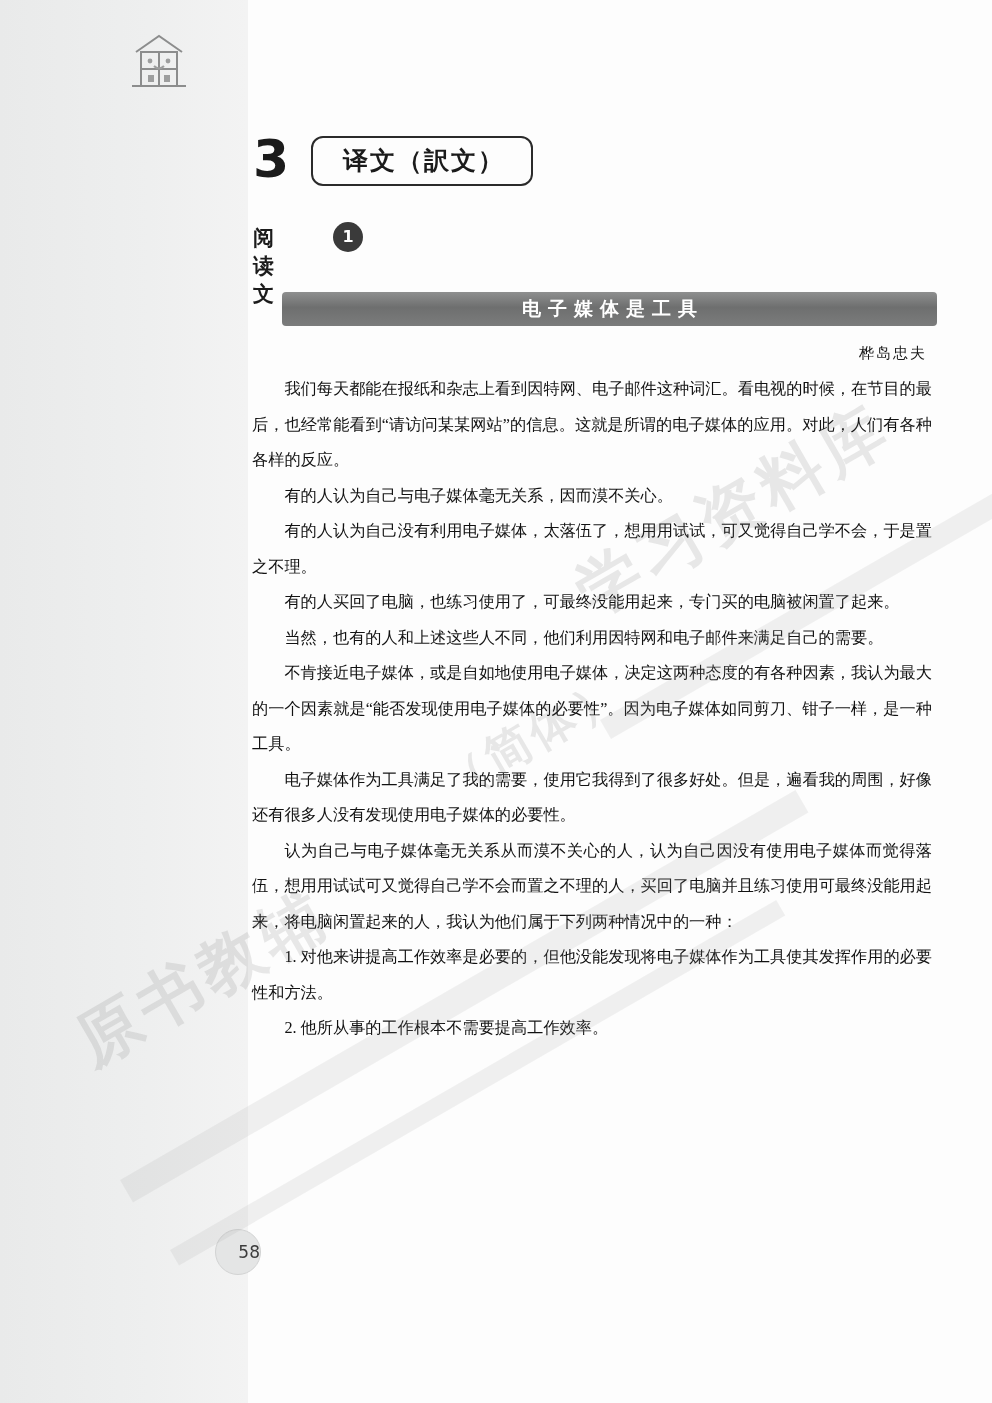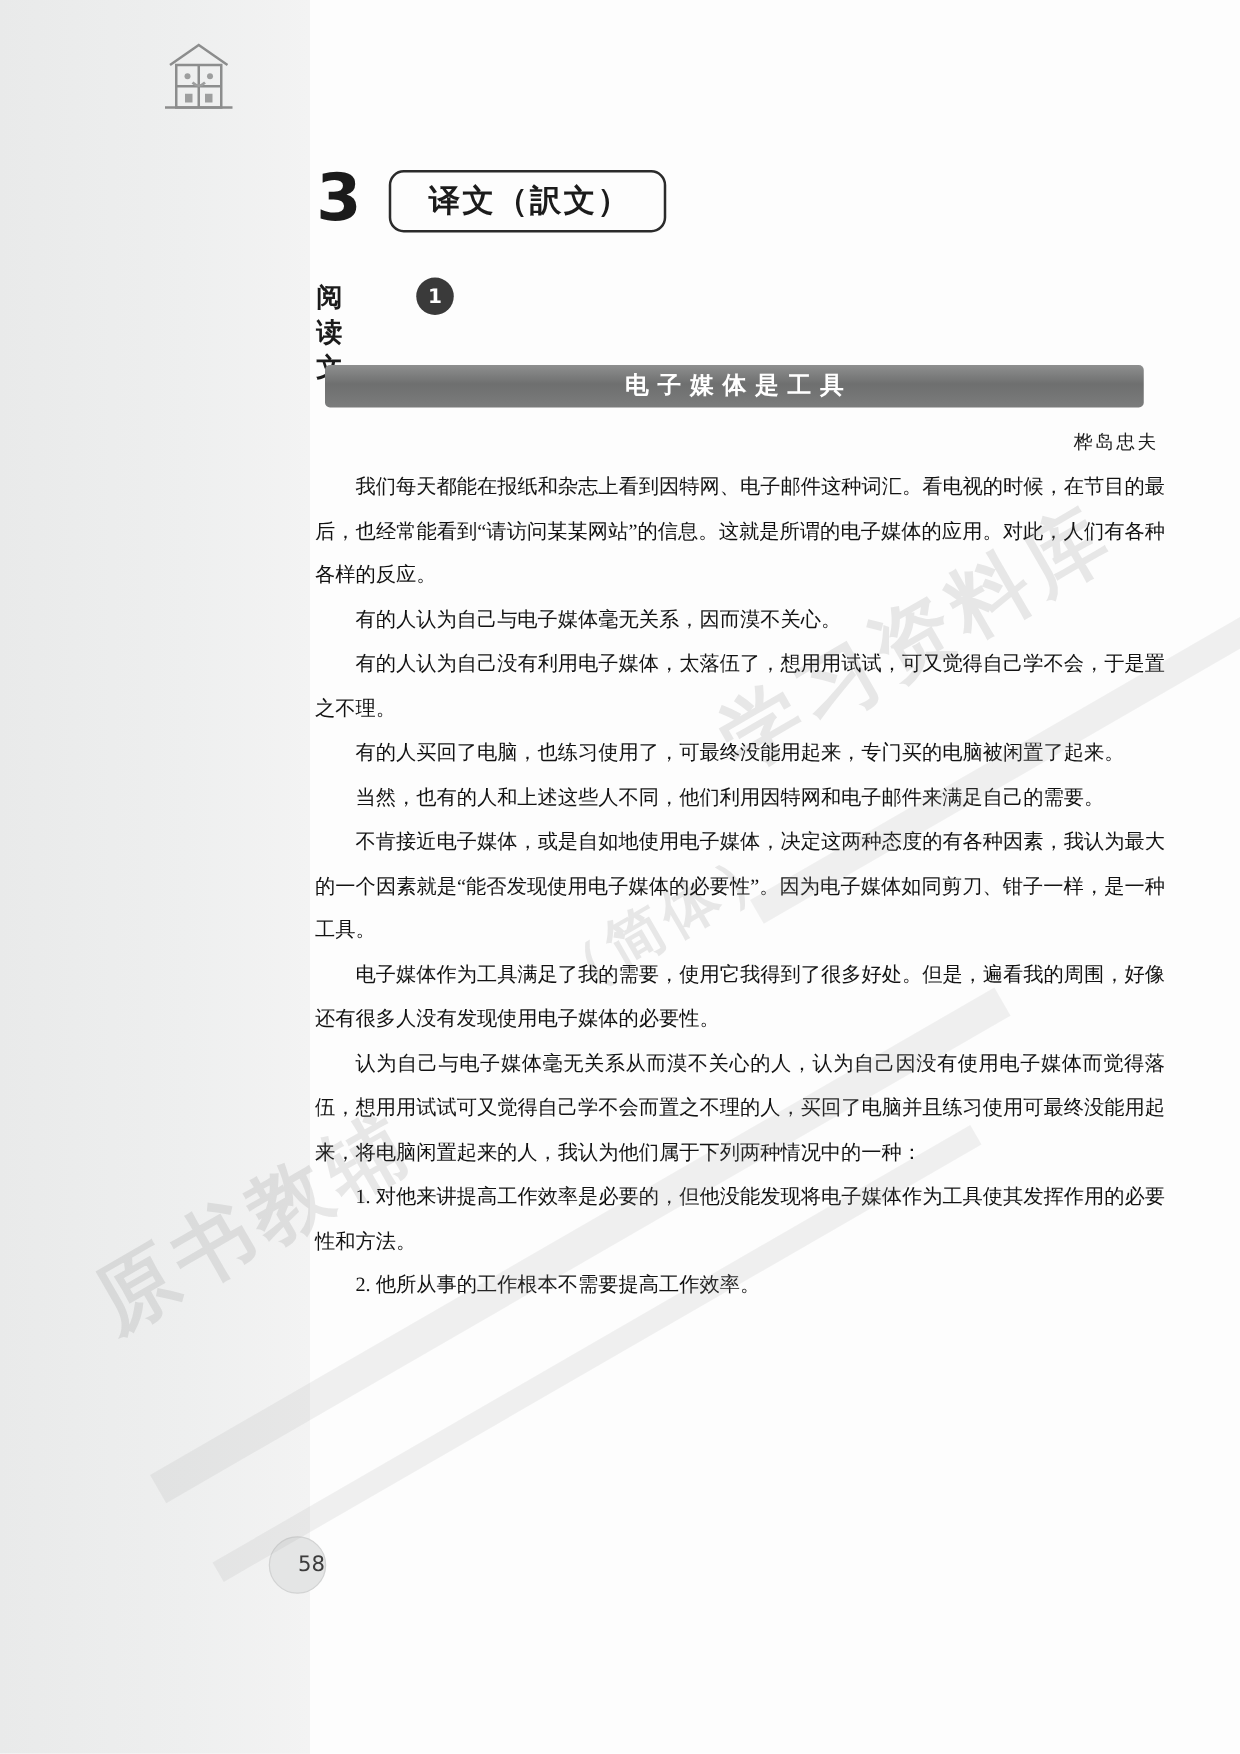--- a/index.html
+++ b/index.html
@@ -153,21 +153,21 @@
     font-family: "DejaVu Sans", sans-serif;
     font-size: 16px;
     font-weight: bold;
     text-align: center;
     line-height: 30px;
   }
 
   
   .title-banner {
     position: absolute;
-    left: 12px;
+    left: 34px;
     top: 292px;
     width: 655px;
     height: 34px;
     background: linear-gradient(to bottom, #8e8f8f 0%, #6e6f6f 45%, #7b7c7c 100%);
     border-radius: 4px;
   }
   .title-banner-text {
     position: absolute;
     left: 0;
     top: 0;

